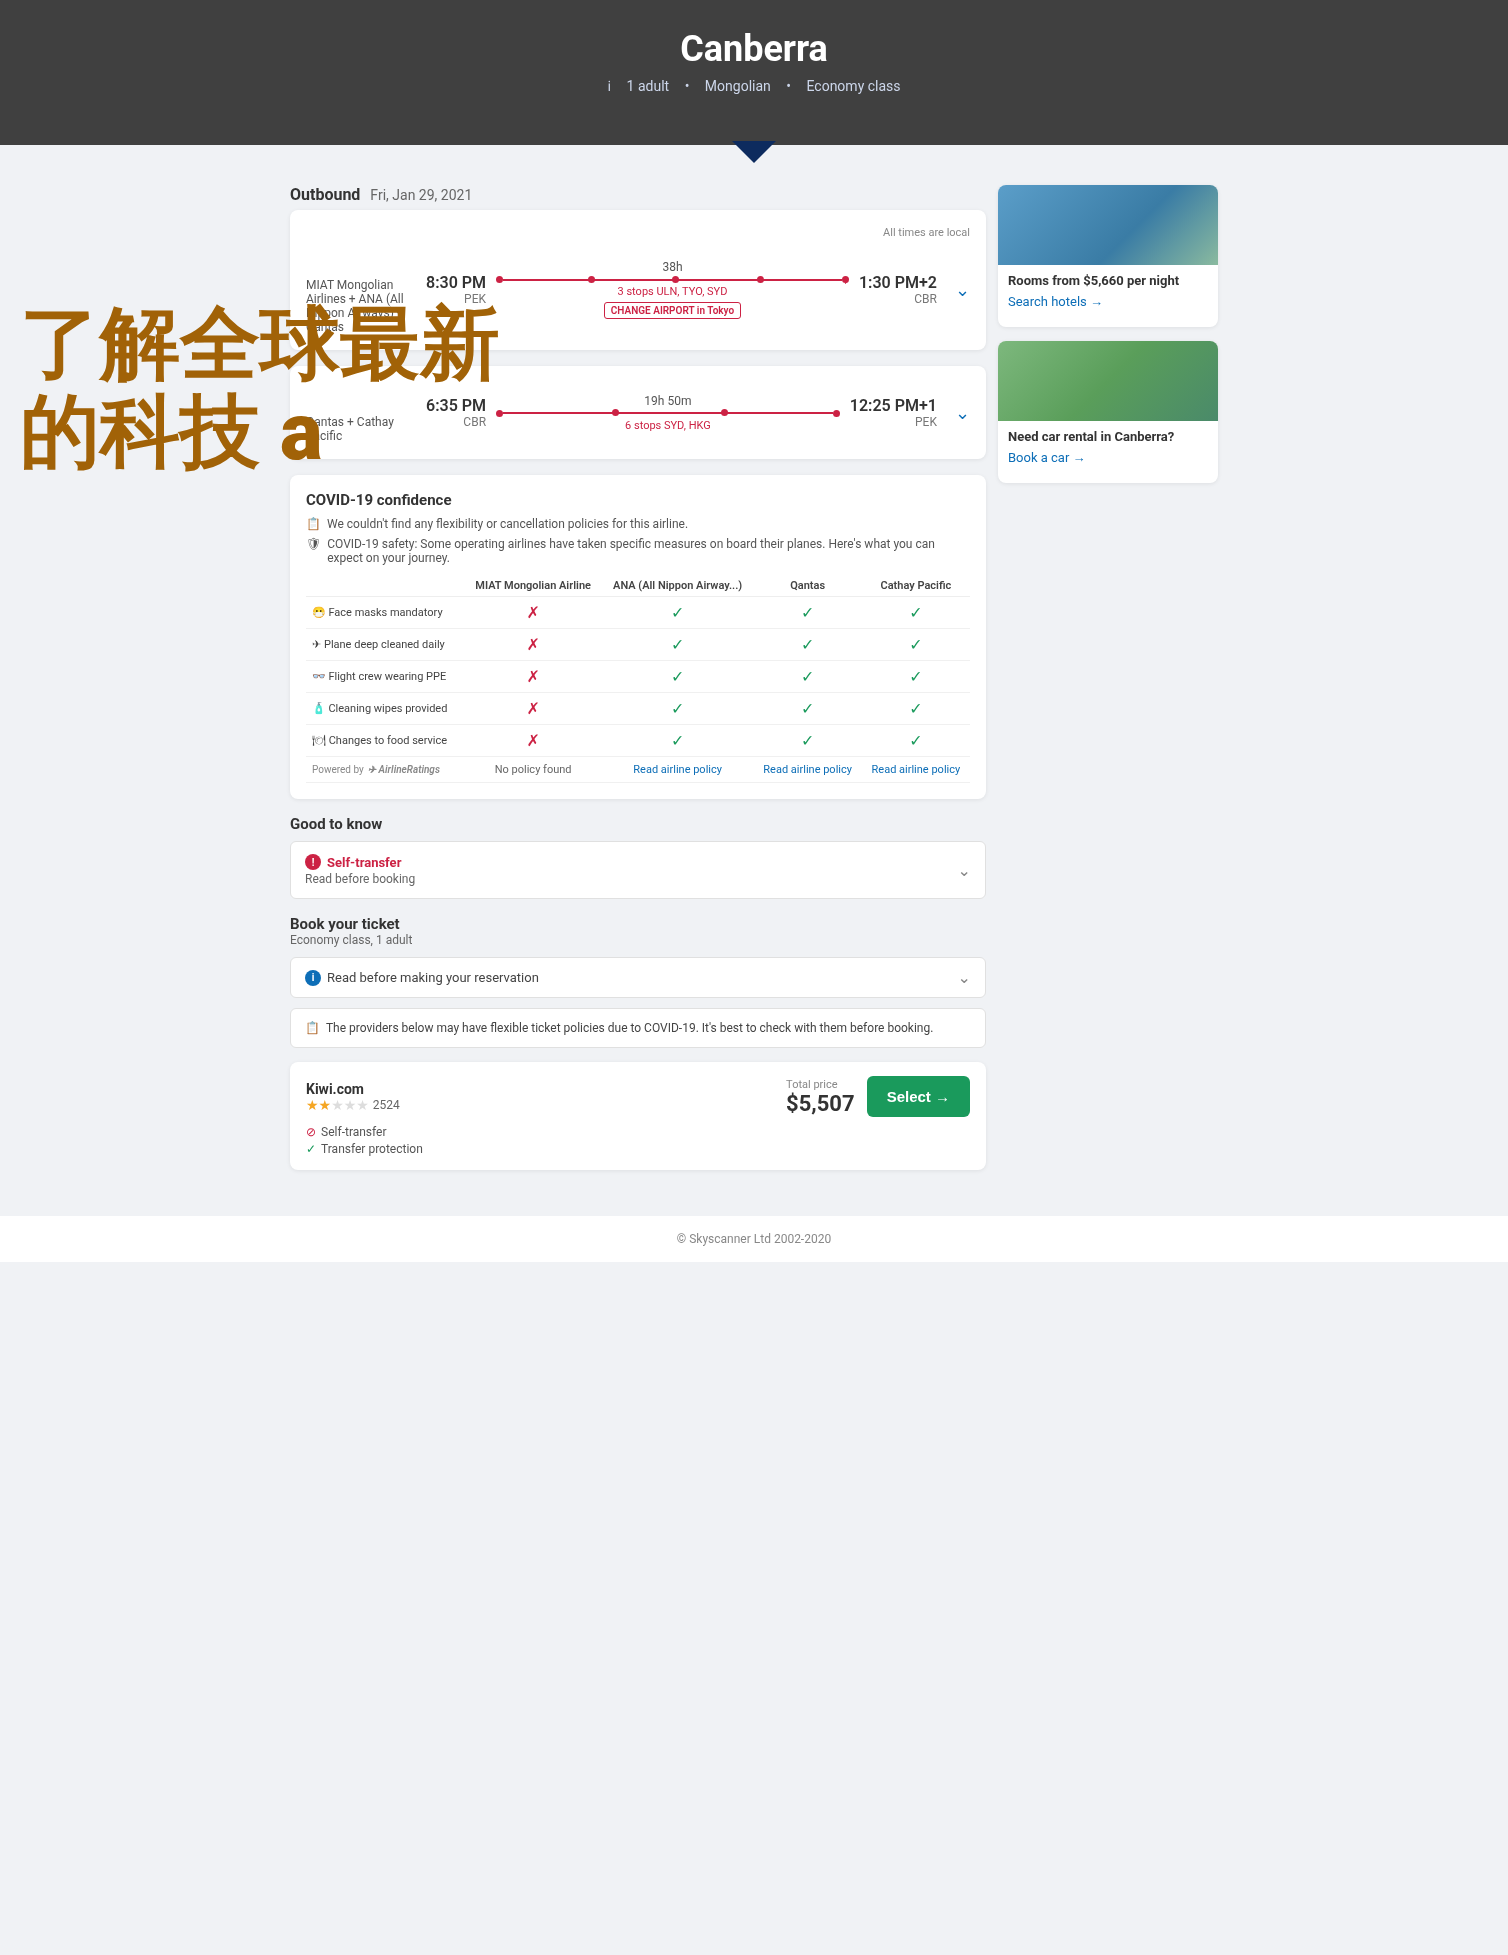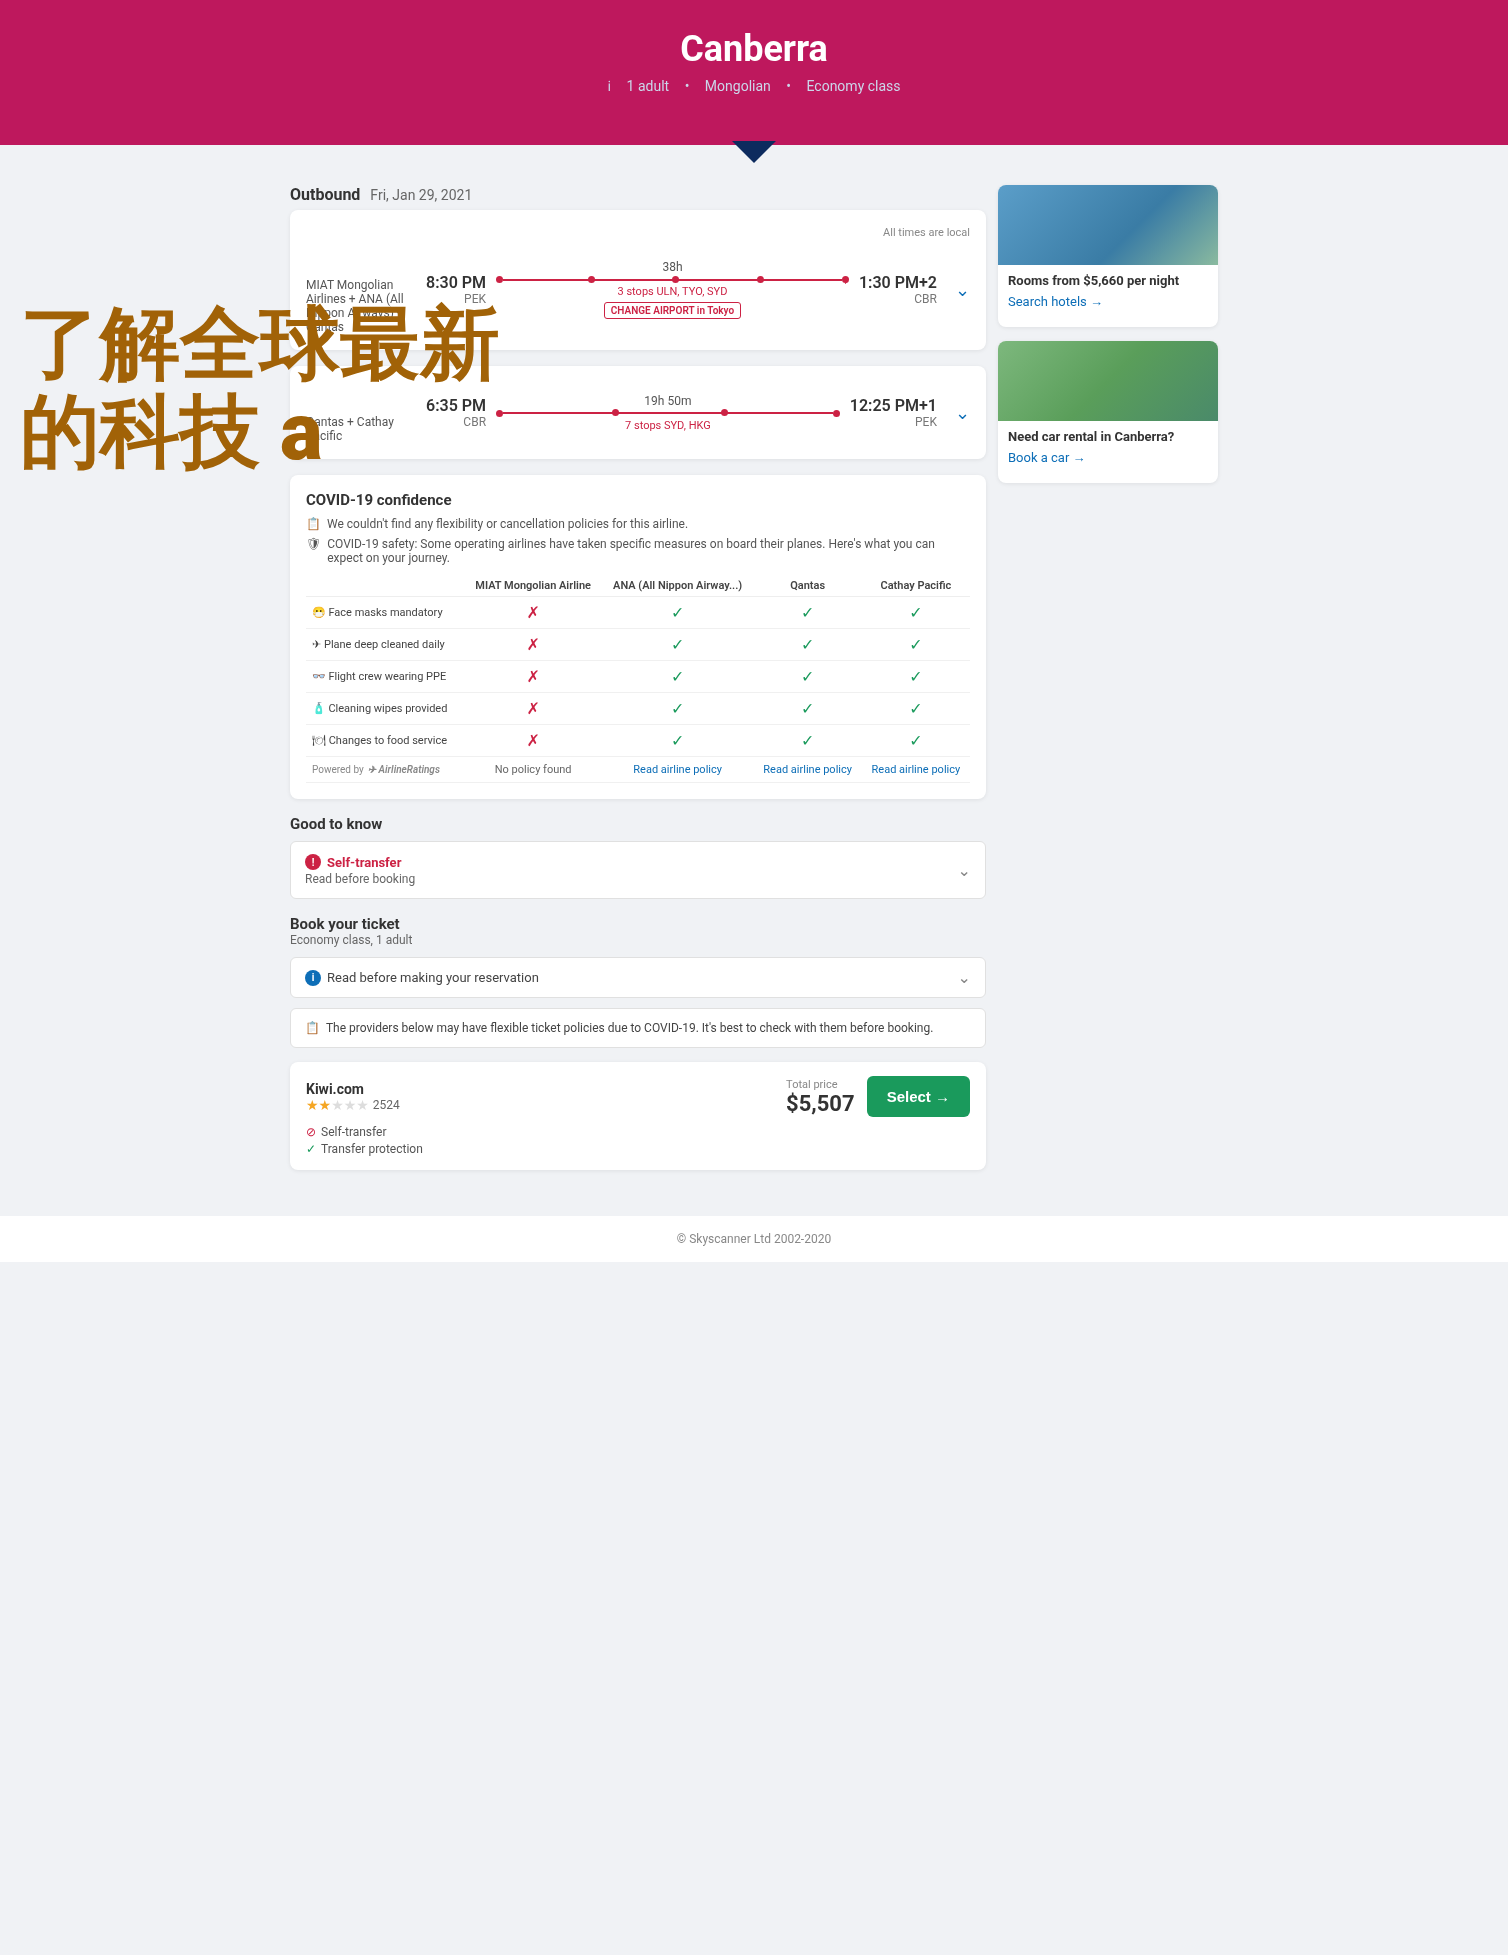--- a/index.html
+++ b/index.html
@@ -1,19 +1,19 @@
 <!DOCTYPE html>
 <html><head>
   <meta charset="utf-8">
   <style>
     * { box-sizing: border-box; margin: 0; padding: 0; }
     body { font-family: -apple-system, BlinkMacSystemFont, 'Segoe UI', Roboto, sans-serif; background: #f0f2f5; color: #333; }
 
     .header {
-      background: #be185d;
+      background: #404040;
       color: white;
       text-align: center;
       padding: 28px 32px 50px;
       position: relative;
     }
     .header-title { font-size: 36px; font-weight: 700; }
     .header-subtitle { font-size: 14px; color: #ccd6ea; margin-top: 6px; }
     .header-subtitle span { margin: 0 6px; }
     .header-arrow {
       position: absolute;
@@ -393,21 +393,21 @@
           <div class="duration">19h 50m</div>
           <div class="path-line">
             <div class="dot"></div>
             <div class="line">
               <div class="stop-dot" style="left:33%"></div>
               <div class="stop-dot" style="left:66%"></div>
               <span class="line-arrow">›</span>
             </div>
             <div class="dot"></div>
           </div>
-          <div class="stops-label">7 stops SYD, HKG</div>
+          <div class="stops-label">6 stops SYD, HKG</div>
         </div>
         <div class="time-code">
           <div class="time">
             <span>12:25 PM</span><span class="superscript">+1</span>
           </div>
           <div class="code">PEK</div>
         </div>
         <button class="chevron-btn">⌄</button>
       </div>
     </div>

